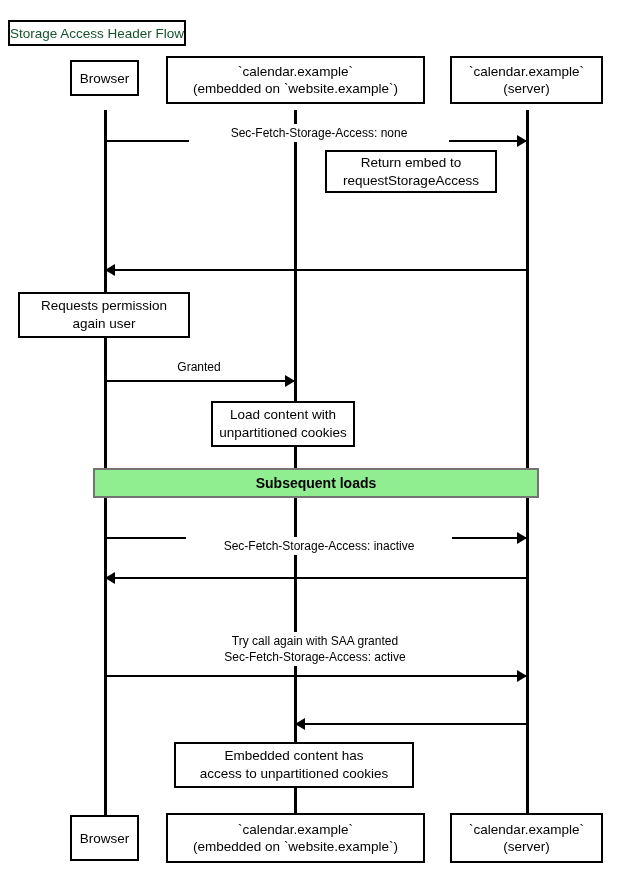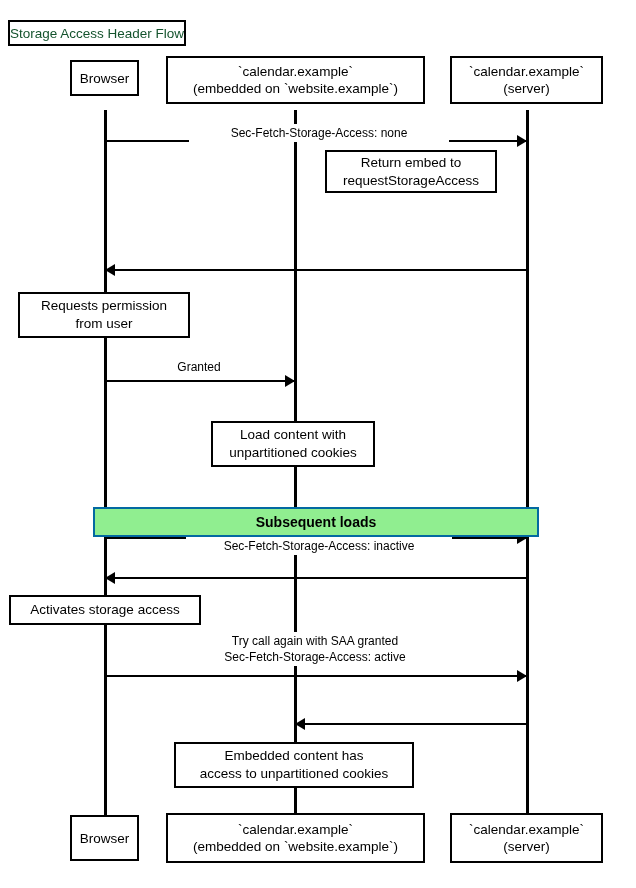--- a/index.html
+++ b/index.html
@@ -92,29 +92,28 @@
     font-size: 12px;
     line-height: 16px;
     text-align: center;
     padding: 1px 3px;
     white-space: nowrap;
     z-index: 4;
   }
   .divider {
     position: absolute;
     box-sizing: border-box;
-    border: 2px solid #0369a1;
+    border: 2px solid #737373;
     display: flex;
     align-items: center;
     justify-content: center;
     font-weight: bold;
     font-size: 14px;
     color: #000000;
     z-index: 6;
-    margin-top: 39px;
   }
 </style>
 </head>
 <body>
 
 <div id="canvas">
 
   <div class="title-box">Storage Access Header Flow</div>
 
   <div class="lifeline" style="left:104px; top:110px; height:705px;"></div>
@@ -150,41 +149,40 @@
   <div class="label" style="left:189px; top:124px; width:260px;">Sec-Fetch-Storage-Access: none</div>
 
   <div class="note" style="left:325px; top:150px; width:172px; height:43px;text-align:center;">Return embed to
 requestStorageAccess</div>
 
 
   <div class="msg-line" style="left:105px; top:269px; width:421px;"></div>
   <div class="arrow-left" style="left:105px; top:264px;"></div>
 
   <div class="note" style="left:18px; top:292px; width:172px; height:46px;">Requests permission
-from user</div>
+again user</div>
 
   <div class="msg-line" style="left:105px; top:380px; width:189px;"></div>
   <div class="arrow-right" style="left:285px; top:375px;"></div>
   <div class="label" style="left:166px; top:358px; width:66px;">Granted</div>
 
-  <div class="note" style="left:211px; top:401px; width:164px; height:46px;margin-top:20px;">Load content with
+  <div class="note" style="left:211px; top:401px; width:144px; height:46px;">Load content with
 unpartitioned cookies</div>
 
   <div class="divider" style="left:93px; top:468px; width:446px; height:30px; background:#90ee90;">
     <span>Subsequent loads</span>
   </div>
 
   <div class="msg-line" style="left:105px; top:537px; width:421px;"></div>
   <div class="arrow-right" style="left:517px; top:532px;"></div>
   <div class="label" style="left:186px; top:513px; width:266px;margin-top:24px;">Sec-Fetch-Storage-Access: inactive</div>
 
   <div class="msg-line" style="left:105px; top:577px; width:421px;"></div>
   <div class="arrow-left" style="left:105px; top:572px;"></div>
 
-  <div class="note" style="left:9px; top:595px; width:192px; height:30px;">Activates storage access</div>
 
   <div class="msg-line" style="left:105px; top:675px; width:421px;"></div>
   <div class="arrow-right" style="left:517px; top:670px;"></div>
   <div class="label" style="left:186px; top:632px; width:258px; white-space:pre-line;">Try call again with SAA granted
 Sec-Fetch-Storage-Access: active</div>
 
   <div class="msg-line" style="left:295px; top:723px; width:231px;"></div>
   <div class="arrow-left" style="left:295px; top:718px;"></div>
 
   <div class="note" style="left:174px; top:742px; width:240px; height:46px;">Embedded content has

